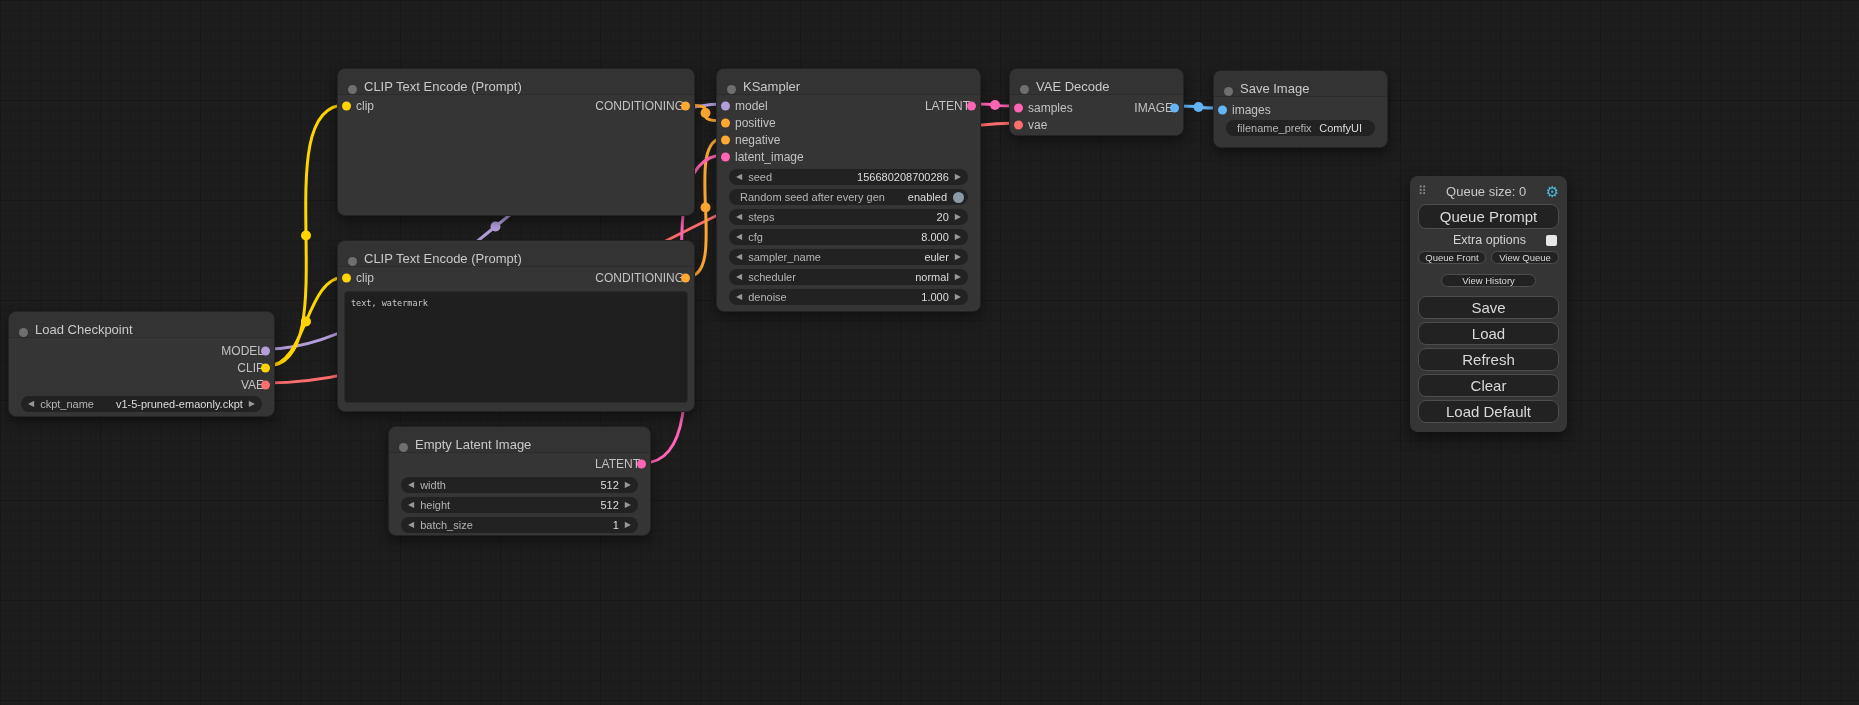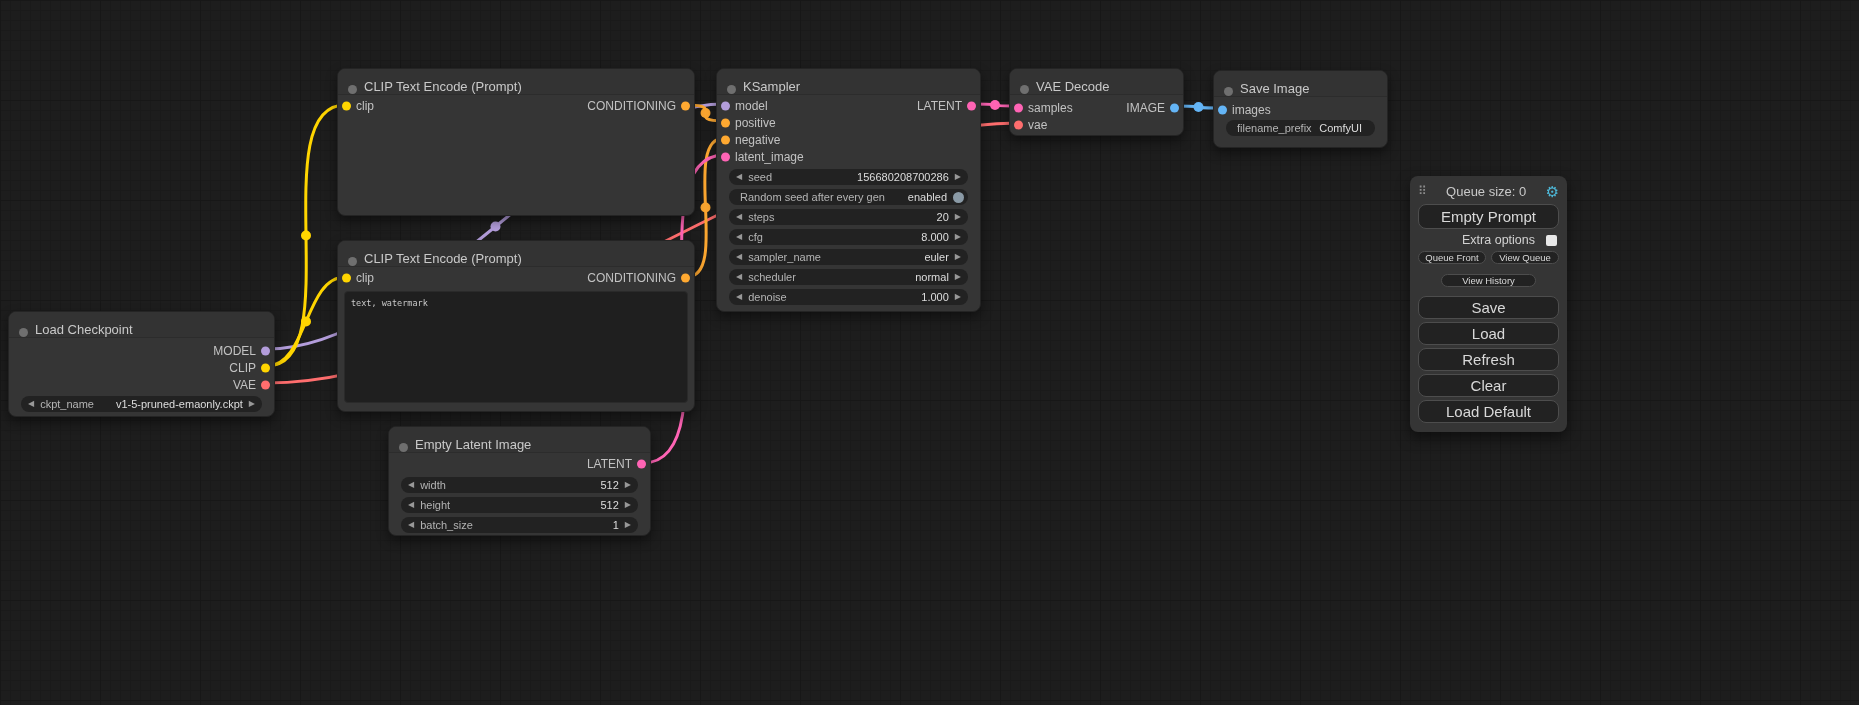--- a/index.html
+++ b/index.html
@@ -32,21 +32,21 @@
     border-radius: 7px 7px 0 0; border-bottom: 1px solid #2c2c2c;
     cursor: move;
   }
   .collapse-dot { width: 9px; height: 9px; border-radius: 50%; background: #6f6f6f; flex: 0 0 auto; }
   .node-title { font-size: 13px; color: #c9c9c9; white-space: nowrap; }
   .node-body { position: relative; }
 
   .slot-row { position: relative; height: 17px; font-size: 12px; color: #c2c2c2; text-align: center; }
   .slot-row.tall { height: 18px; }
   .in-label  { position: absolute; left: 18px;  top: 50%; transform: translateY(-50%); white-space: nowrap; }
-  .out-label { position: absolute; right: 18px; top: 50%; transform: translateY(-50%); white-space: nowrap; }
+  .out-label { position: absolute; right: 10px; top: 50%; transform: translateY(-50%); white-space: nowrap; }
   .port {
     position: absolute; top: 50%; transform: translateY(-50%);
     width: 9px; height: 9px; border-radius: 50%; cursor: crosshair;
   }
   .port.in  { left: 4px; }
   .port.out { right: 4px; }
   .p-model { background: var(--c-model); }
   .p-clip { background: var(--c-clip); }
   .p-vae { background: var(--c-vae); }
   .p-conditioning { background: var(--c-conditioning); }
@@ -85,21 +85,21 @@
   .qp-btn {
     display: block; width: 100%; background: #222222;
     border: 1px solid #4d4d4d; border-radius: 8px; color: #d9d9d9;
     font-family: "Liberation Sans", sans-serif; cursor: pointer;
   }
   .qp-btn.prompt { height: 25px; font-size: 15px; margin-top: 3px; }
   .qp-btn.big { height: 23px; font-size: 15px; margin-top: 3px; }
   .qp-btn.first-big { margin-top: 9px; }
   .qp-btn.small { height: 13px; font-size: 9.5px; border-radius: 7px; padding: 0; line-height: 1; }
   .qp-extra {
-    display: flex; align-items: center; justify-content: flex-end; gap: 11px;
+    display: flex; align-items: center; justify-content: flex-end; gap: 20px;
     height: 18px; margin-top: 2px; color: #d2d2d2; font-size: 12.5px; padding-right: 2px;
   }
   .qp-checkbox { width: 11px; height: 11px; background: #e8e8e8; border-radius: 2px; cursor: pointer; }
   .qp-small-row { display: flex; gap: 5px; margin-top: 2px; justify-content: center; }
   .qp-small-row .qp-btn.small { flex: 1; }
   .qp-history-row { display: flex; justify-content: center; margin-top: 10px; }
   .qp-history-row .qp-btn.small { width: 68%; }
 </style>
 </head>
 <body>
@@ -317,21 +317,21 @@
     </div>
   </div>
 </div>
 
 <div class="queue-panel">
   <div class="qp-header">
     <span class="drag-handle">⠿</span>
     <span class="qp-title">Queue size: 0</span>
     <span class="gear-icon">⚙</span>
   </div>
-  <button class="qp-btn prompt">Empty Prompt</button>
+  <button class="qp-btn prompt">Queue Prompt</button>
   <div class="qp-extra">
     <span>Extra options</span>
     <span class="qp-checkbox"></span>
   </div>
   <div class="qp-small-row">
     <button class="qp-btn small">Queue Front</button>
     <button class="qp-btn small">View Queue</button>
   </div>
   <div class="qp-history-row">
     <button class="qp-btn small">View History</button>

